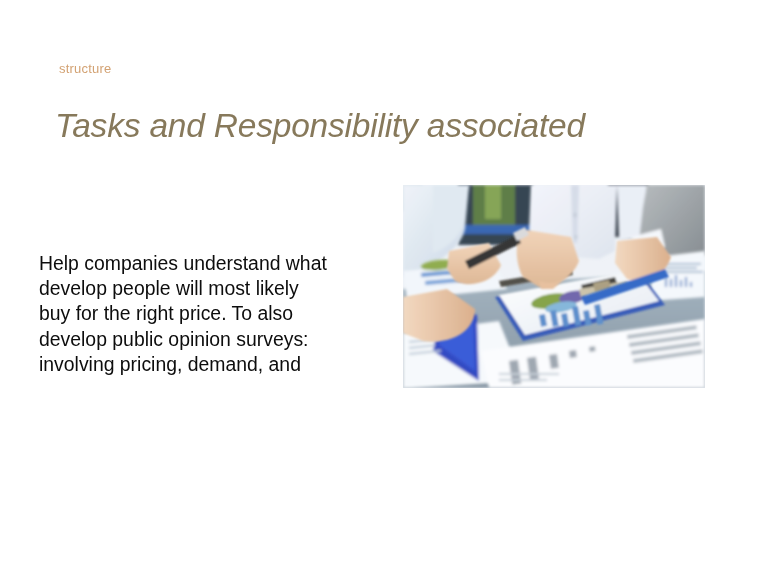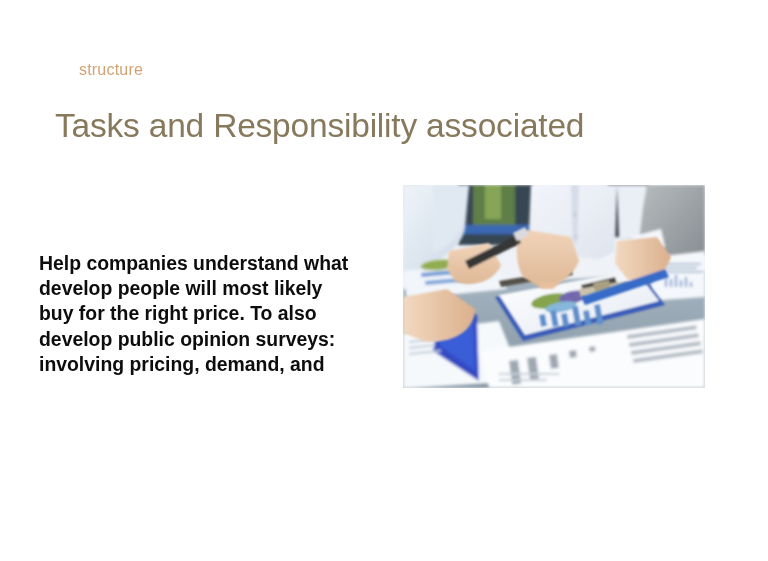--- a/index.html
+++ b/index.html
@@ -17,55 +17,54 @@
     height: 561px;
     background: #ffffff;
     overflow: hidden;
   }
 
   
   .kicker {
     position: absolute;
     left: 59px;
     top: 61px;
-    font-size: 16px;
+    font-size: 13px;
     letter-spacing: 0.2px;
     color: #d3a273;
     font-family: "Liberation Sans", sans-serif;
     white-space: nowrap;
-    margin-left: 20px;
   }
 
   
   .title {
     position: absolute;
     left: 55px;
     top: 104px;
     width: 640px;
     font-size: 33.5px;
     line-height: 44px;
     color: #87795b;
     font-weight: 400;
     letter-spacing: -0.2px;
     font-family: "Liberation Sans", sans-serif;
   }
-  .title .line { display: block; }
+  .title .line { display: block; font-style: italic; }
 
   
   .body-copy {
     position: absolute;
     left: 39px;
     top: 251px;
     width: 330px;
     font-size: 19.4px;
     line-height: 25.2px;
     color: #0d0d0d;
     font-family: "Liberation Sans", sans-serif;
   }
-  .body-copy .line { display: block; white-space: nowrap; font-weight: bold; }
+  .body-copy .line { display: block; white-space: nowrap; }
 
   
   .photo {
     position: absolute;
     left: 403px;
     top: 185px;
     width: 302px;
     height: 203px;
     overflow: hidden;
     background: #e9eef4;

